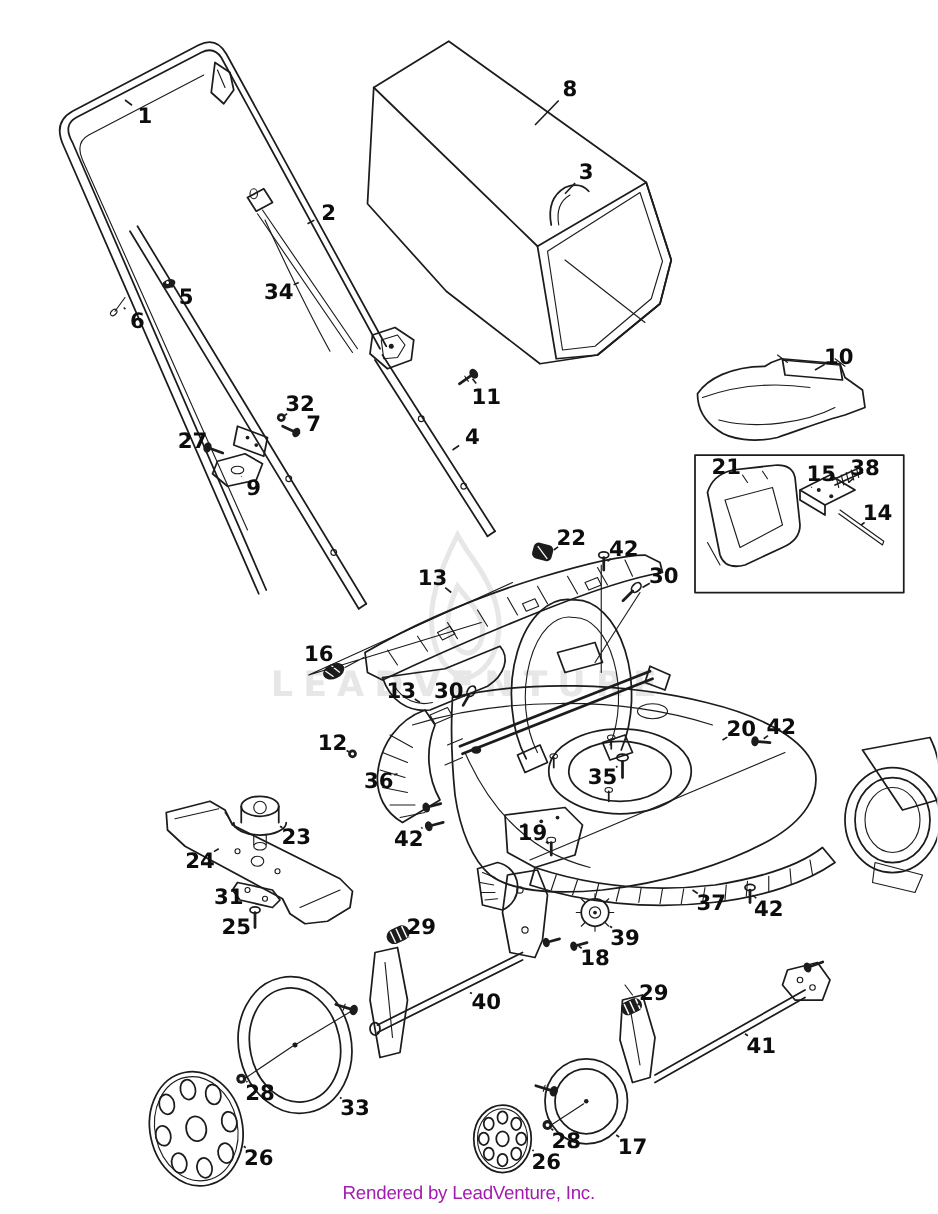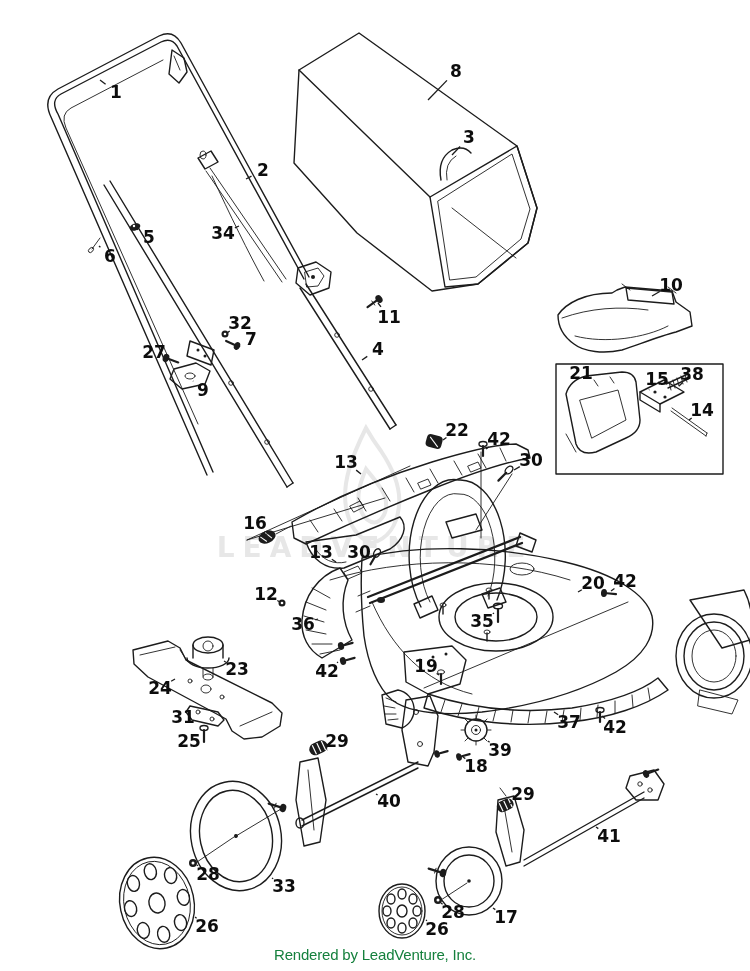--- a/index.html
+++ b/index.html
@@ -7,21 +7,21 @@
          font-family:"DejaVu Sans",sans-serif;}
   svg{position:absolute;left:0;top:0;}
   .ln{stroke:var(--ink,#1c1c1c);fill:none;stroke-width:1.4;stroke-linecap:round;stroke-linejoin:round;}
   .thin{stroke-width:0.9;}
   .thk{stroke-width:2.2;}
   .dk{fill:var(--ink,#1c1c1c);stroke:none;}
   .wt{fill:#fff;}
   .callout-num{font:bold 17px "DejaVu Sans",sans-serif;fill:var(--callout,#0d0d0d);}
   .wm-text{font:bold 28px "DejaVu Sans",sans-serif;fill:var(--wm,#e7e7e7);letter-spacing:8px;}
   .footer{position:absolute;left:0;right:0;top:946px;text-align:center;
-          font:15px "Liberation Sans",sans-serif;letter-spacing:-0.2px;color:#15803d;}
+          font:15px "Liberation Sans",sans-serif;letter-spacing:-0.2px;color:#a21caf;}
 </style>
 </head>
 <body>
 
 <div class="stage">
 <svg width="750" height="971" viewBox="0 0 750 971">
 
   <g>
     <path d="M366,428 C351,458 342,484 346,507 C349,525 358,539 372,543 C388,539 397,525 399,506 C401,488 393,469 381,451 C375,443 370,435 366,428 Z" fill="none" stroke="var(--wm,#e7e7e7)" stroke-width="4"></path>
     <path d="M366,469 C360,483 356,496 360,508 C363,518 370,524 377,522 C385,518 388,508 385,497 C382,487 373,478 366,469 Z" fill="none" stroke="var(--wm,#e7e7e7)" stroke-width="4"></path>

